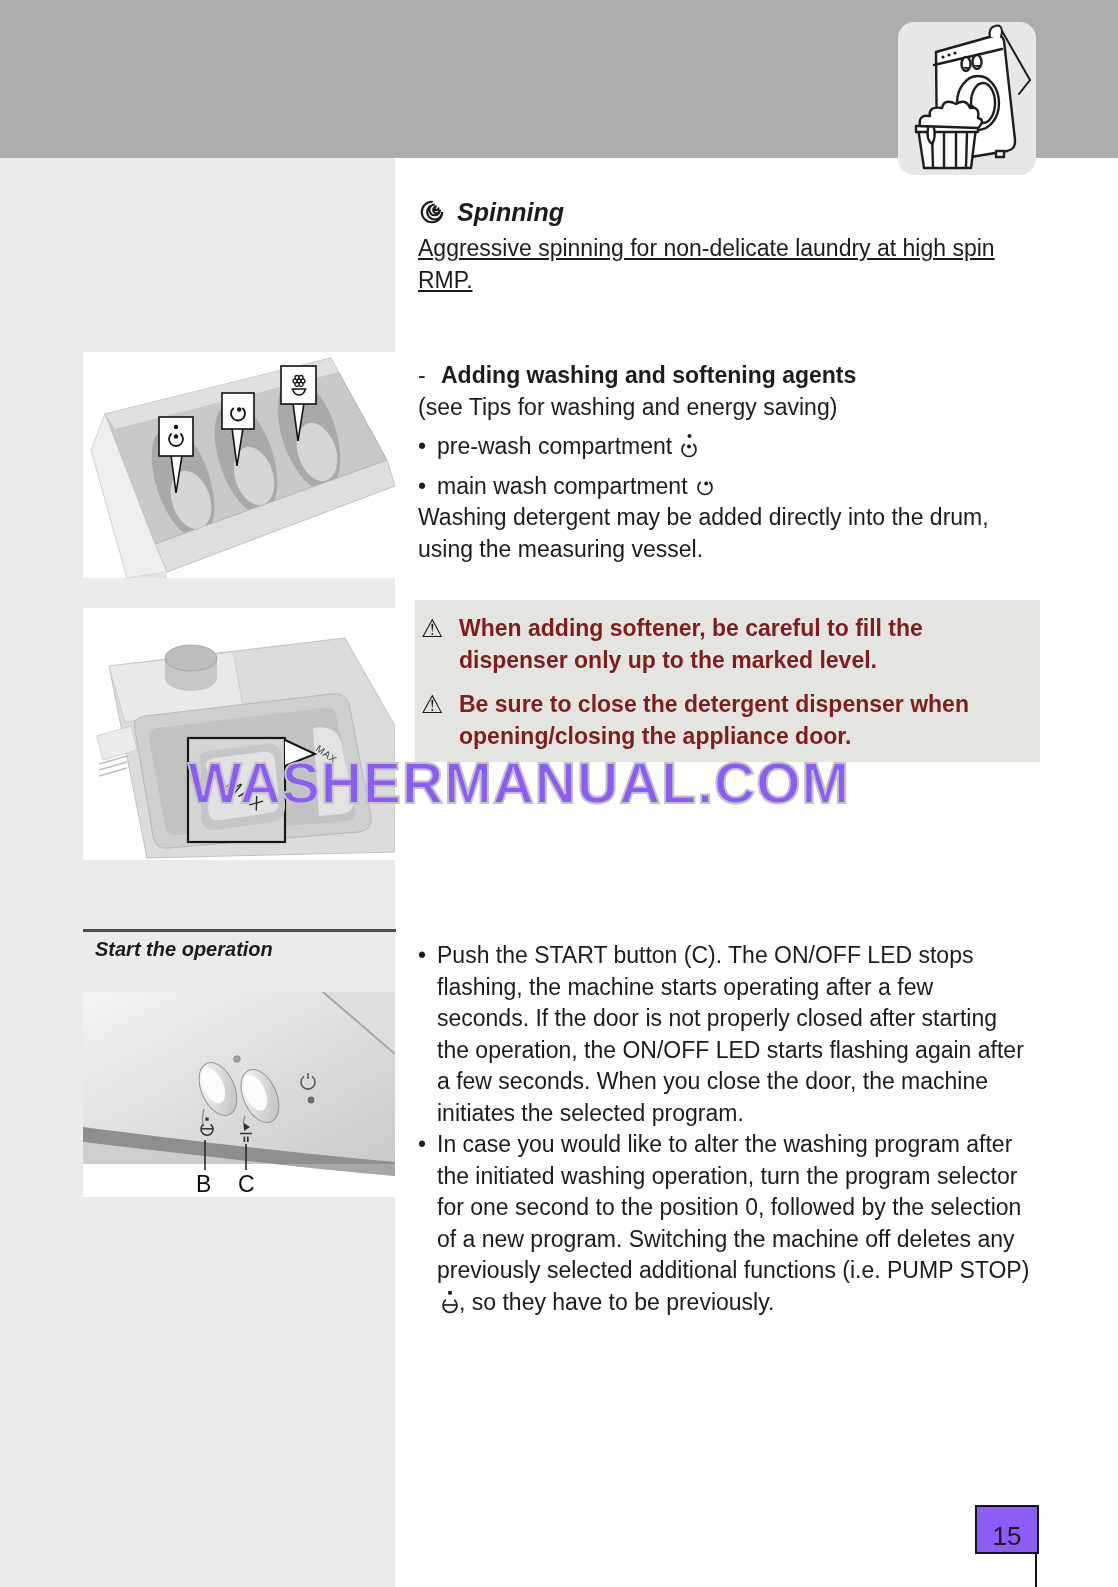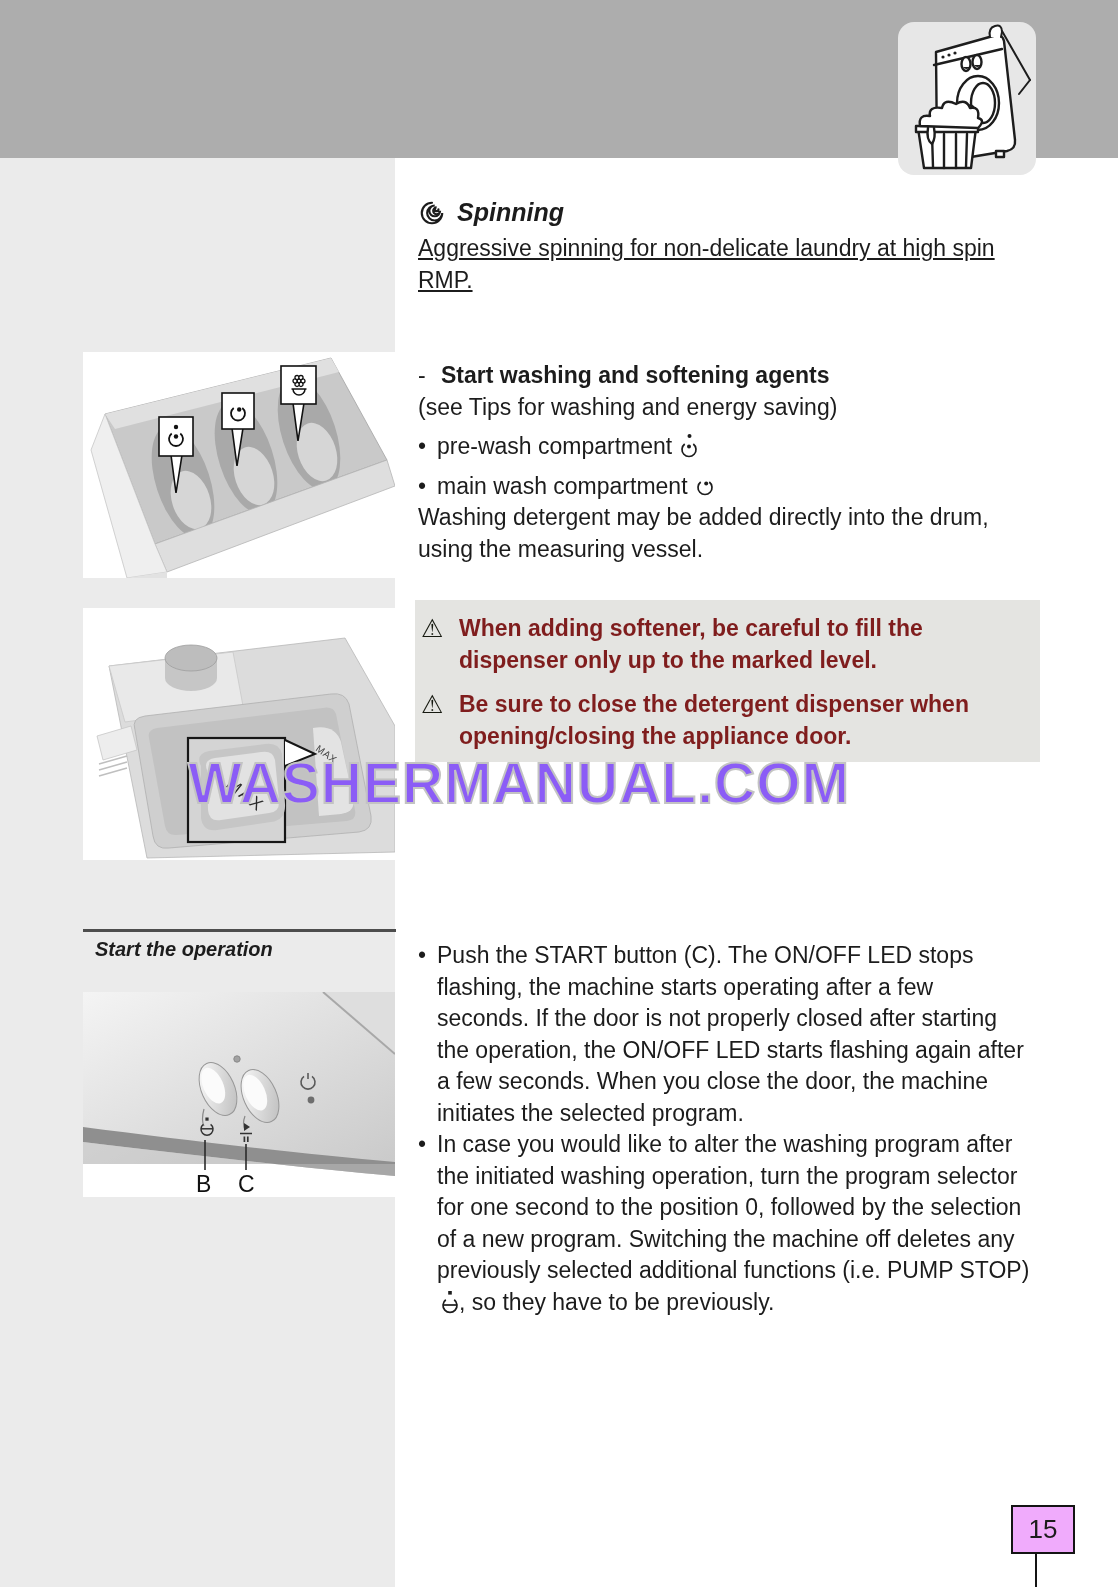--- a/index.html
+++ b/index.html
@@ -5,21 +5,21 @@
   html,body{margin:0;padding:0;background:#ffffff;}
   .page{position:relative;width:1118px;height:1587px;background:#ffffff;overflow:hidden;
         font-family:"Liberation Sans",sans-serif;color:#1c1c1c;}
   .header-bar{position:absolute;left:0;top:0;width:1118px;height:158px;background:#adadad;}
   .left-col{position:absolute;left:0;top:158px;width:395px;height:1429px;background:#ebebeb;}
   .mascot-box{position:absolute;left:898px;top:22px;width:138px;height:153px;background:#e7e7e7;border-radius:16px;}
   .figure{position:absolute;background:#ffffff;}
   .fig1{left:83px;top:352px;width:312px;height:226px;}
   .fig2{left:83px;top:608px;width:312px;height:252px;}
   .fig3{left:83px;top:992px;width:312px;height:205px;}
-  .spin-head{position:absolute;left:418px;top:198px;display:flex;align-items:center;}
+  .spin-head{position:absolute;left:418px;top:198px;display:flex;}
   .spin-head .ttl{font-size:25px;font-weight:bold;font-style:italic;margin-left:11px;}
   .body-text{position:absolute;left:418px;width:612px;font-size:23px;line-height:31.5px;}
   .t-spinbody{top:233px;text-decoration:underline;}
   .t-adding{top:360px;}
   .add-title{font-weight:bold;}
   .add-dash{display:inline-block;width:23px;}
   .add-li{white-space:nowrap;margin-top:8px;}
   .bullet-ch{display:inline-block;width:19px;}
   .ic-inline{vertical-align:-5px;margin-left:7px;}
   .warn-box{position:absolute;left:415px;top:600px;width:625px;height:162px;background:#e4e4e1;}
@@ -27,21 +27,21 @@
   .warn-tri{font-family:"DejaVu Sans",sans-serif;font-size:25px;line-height:31px;width:38px;flex:none;color:#15180f;}
   .warn-txt{font-size:23px;line-height:31.5px;font-weight:bold;width:560px;color:#7f1d1d;}
   .watermark{position:absolute;left:188px;top:750px;width:760px;font-size:57px;font-weight:bold;
              letter-spacing:1px;color:#8b5cf6;-webkit-text-stroke:2px #c3c3c3;z-index:6;white-space:nowrap;}
   .start-rule{position:absolute;left:83px;top:929px;width:313px;height:3px;background:#4d4d4d;}
   .start-title{position:absolute;left:95px;top:938px;font-size:20px;font-weight:bold;font-style:italic;}
   .blist{position:absolute;left:418px;top:940px;width:612px;font-size:23px;line-height:31.5px;}
   .bli{position:relative;padding-left:19px;}
   .bli .bullet-abs{position:absolute;left:0;top:0;}
   .pgnum-box{position:absolute;left:975px;top:1505px;width:60px;height:45px;border:2px solid #141414;
-             background:#f0abfc;display:flex;align-items:center;justify-content:center;font-size:26px;margin-left:36px;}
+             background:#8b5cf6;display:flex;align-items:flex-end;justify-content:center;font-size:26px;}
   .pgnum-line{position:absolute;left:1035px;top:1552px;width:2px;height:35px;background:#141414;}
   svg text{font-family:"Liberation Sans",sans-serif;}
 </style>
 </head>
 <body>
 
 <div class="page">
 
   <div class="header-bar"></div>
   <div class="left-col"></div>
@@ -132,21 +132,21 @@
           <circle cx="-1.95" cy="-12.4" r="2.1"></circle>
           <circle cx="1.95" cy="-12.4" r="2.1"></circle>
         <circle cx="0" cy="-9" r="1.8"></circle>
         <path d="M-7.5,-1 L7.5,-1" fill="none" stroke-width="1.5"></path>
         <path d="M-6,-1 A6,6 0 0 0 6,-1" fill="none" stroke-width="1.5"></path>
       </g>
     </svg>
   </div>
 
   <div class="body-text t-adding">
-    <div><span class="add-dash">-</span><span class="add-title">Start washing and softening agents</span></div>
+    <div><span class="add-dash">-</span><span class="add-title">Adding washing and softening agents</span></div>
     <div>(see Tips for washing and energy saving)</div>
     <div class="add-li">
       <span class="bullet-ch">•</span><span>pre-wash compartment</span><svg class="ic-inline" width="20" height="26" viewBox="-10 -17 20 26">
           <circle cx="0.5" cy="-14" r="2" fill="#1c1c1c"></circle>
           <path d="M-4.3,-6 A7,7 0 1 0 4.3,-6" fill="none" stroke="#1c1c1c" stroke-width="1.7"></path>
           <circle cx="0" cy="-3.5" r="2" fill="#1c1c1c"></circle>
         </svg>
     </div>
     <div class="add-li">
       <span class="bullet-ch">•</span><span>main wash compartment</span><svg class="ic-inline" width="20" height="26" viewBox="-10 -17 20 26">

